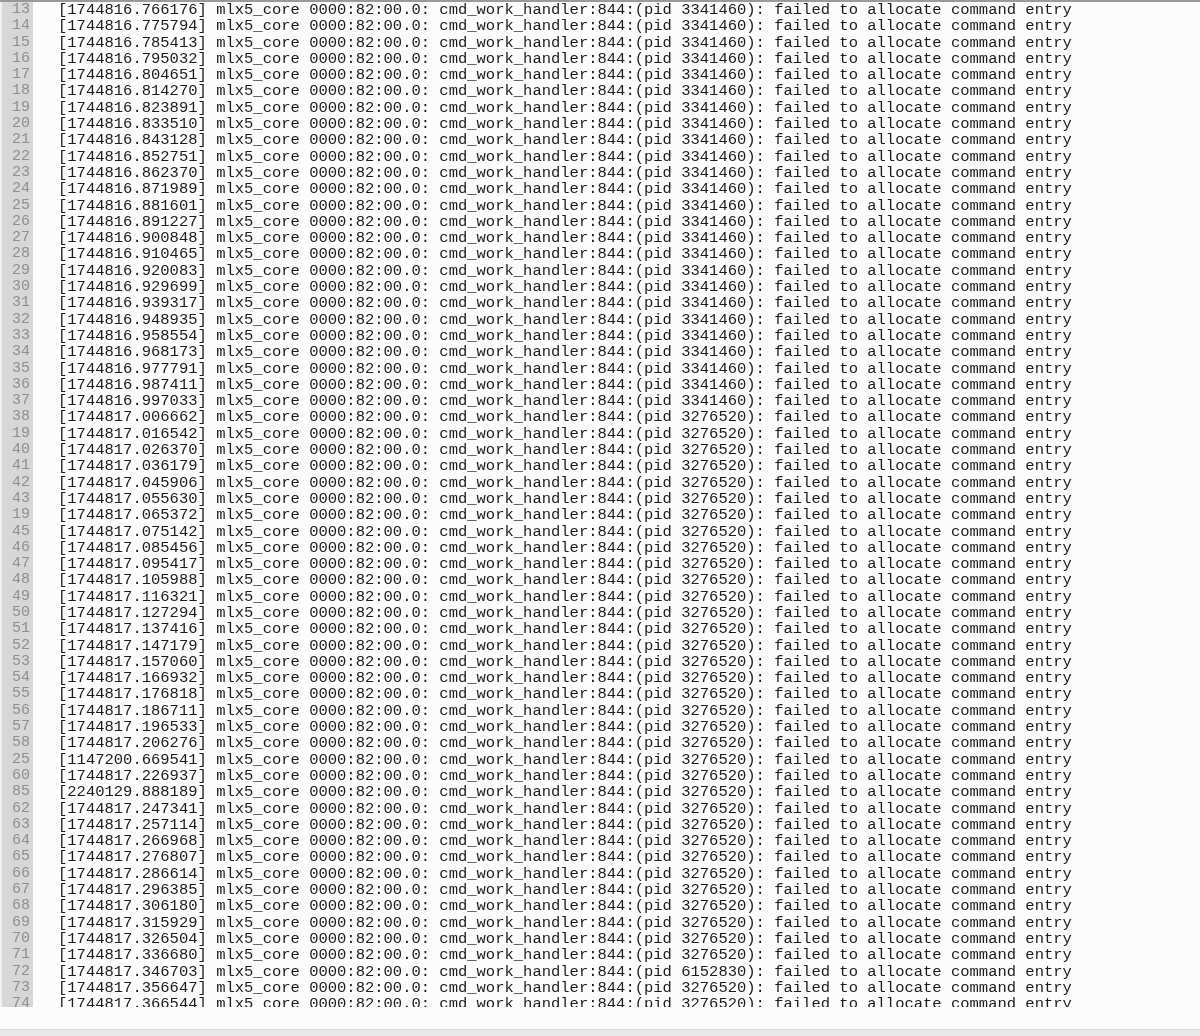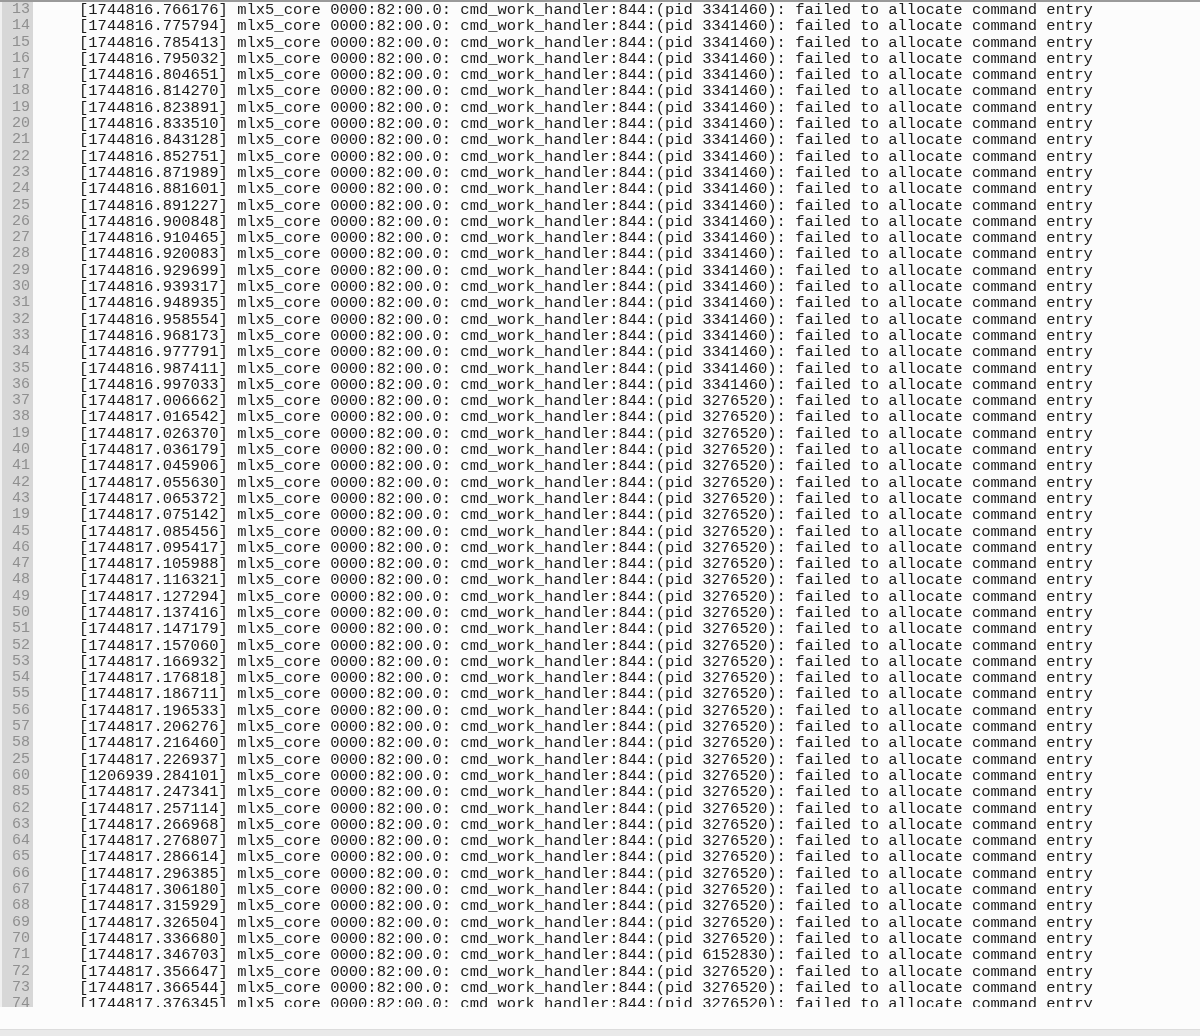--- a/index.html
+++ b/index.html
@@ -31,21 +31,21 @@
     flex: none;
   }
   .ln {
     height: 16.3px;
     line-height: 16.3px;
     padding-right: 3px;
     white-space: pre;
   }
   .code {
     flex: 1;
-    padding-left: 46px;
+    padding-left: 25px;
     font-size: 15.5px;
     color: var(--log-text, #1c1c1c);
     overflow: hidden;
   }
   .line {
     height: 16.3px;
     line-height: 16.3px;
     white-space: pre;
   }
   .hscroll {
@@ -130,20 +130,21 @@
         <div class="line">[1744816.766176] mlx5_core 0000:82:00.0: cmd_work_handler:844:(pid 3341460): failed to allocate command entry</div>
         <div class="line">[1744816.775794] mlx5_core 0000:82:00.0: cmd_work_handler:844:(pid 3341460): failed to allocate command entry</div>
         <div class="line">[1744816.785413] mlx5_core 0000:82:00.0: cmd_work_handler:844:(pid 3341460): failed to allocate command entry</div>
         <div class="line">[1744816.795032] mlx5_core 0000:82:00.0: cmd_work_handler:844:(pid 3341460): failed to allocate command entry</div>
         <div class="line">[1744816.804651] mlx5_core 0000:82:00.0: cmd_work_handler:844:(pid 3341460): failed to allocate command entry</div>
         <div class="line">[1744816.814270] mlx5_core 0000:82:00.0: cmd_work_handler:844:(pid 3341460): failed to allocate command entry</div>
         <div class="line">[1744816.823891] mlx5_core 0000:82:00.0: cmd_work_handler:844:(pid 3341460): failed to allocate command entry</div>
         <div class="line">[1744816.833510] mlx5_core 0000:82:00.0: cmd_work_handler:844:(pid 3341460): failed to allocate command entry</div>
         <div class="line">[1744816.843128] mlx5_core 0000:82:00.0: cmd_work_handler:844:(pid 3341460): failed to allocate command entry</div>
         <div class="line">[1744816.852751] mlx5_core 0000:82:00.0: cmd_work_handler:844:(pid 3341460): failed to allocate command entry</div>
+        <div class="line">[1744816.862370] mlx5_core 0000:82:00.0: cmd_work_handler:844:(pid 3341460): failed to allocate command entry</div>
         <div class="line">[1744816.871989] mlx5_core 0000:82:00.0: cmd_work_handler:844:(pid 3341460): failed to allocate command entry</div>
         <div class="line">[1744816.881601] mlx5_core 0000:82:00.0: cmd_work_handler:844:(pid 3341460): failed to allocate command entry</div>
         <div class="line">[1744816.891227] mlx5_core 0000:82:00.0: cmd_work_handler:844:(pid 3341460): failed to allocate command entry</div>
         <div class="line">[1744816.900848] mlx5_core 0000:82:00.0: cmd_work_handler:844:(pid 3341460): failed to allocate command entry</div>
         <div class="line">[1744816.910465] mlx5_core 0000:82:00.0: cmd_work_handler:844:(pid 3341460): failed to allocate command entry</div>
         <div class="line">[1744816.920083] mlx5_core 0000:82:00.0: cmd_work_handler:844:(pid 3341460): failed to allocate command entry</div>
         <div class="line">[1744816.929699] mlx5_core 0000:82:00.0: cmd_work_handler:844:(pid 3341460): failed to allocate command entry</div>
         <div class="line">[1744816.939317] mlx5_core 0000:82:00.0: cmd_work_handler:844:(pid 3341460): failed to allocate command entry</div>
         <div class="line">[1744816.948935] mlx5_core 0000:82:00.0: cmd_work_handler:844:(pid 3341460): failed to allocate command entry</div>
         <div class="line">[1744816.958554] mlx5_core 0000:82:00.0: cmd_work_handler:844:(pid 3341460): failed to allocate command entry</div>
@@ -165,23 +166,23 @@
         <div class="line">[1744817.116321] mlx5_core 0000:82:00.0: cmd_work_handler:844:(pid 3276520): failed to allocate command entry</div>
         <div class="line">[1744817.127294] mlx5_core 0000:82:00.0: cmd_work_handler:844:(pid 3276520): failed to allocate command entry</div>
         <div class="line">[1744817.137416] mlx5_core 0000:82:00.0: cmd_work_handler:844:(pid 3276520): failed to allocate command entry</div>
         <div class="line">[1744817.147179] mlx5_core 0000:82:00.0: cmd_work_handler:844:(pid 3276520): failed to allocate command entry</div>
         <div class="line">[1744817.157060] mlx5_core 0000:82:00.0: cmd_work_handler:844:(pid 3276520): failed to allocate command entry</div>
         <div class="line">[1744817.166932] mlx5_core 0000:82:00.0: cmd_work_handler:844:(pid 3276520): failed to allocate command entry</div>
         <div class="line">[1744817.176818] mlx5_core 0000:82:00.0: cmd_work_handler:844:(pid 3276520): failed to allocate command entry</div>
         <div class="line">[1744817.186711] mlx5_core 0000:82:00.0: cmd_work_handler:844:(pid 3276520): failed to allocate command entry</div>
         <div class="line">[1744817.196533] mlx5_core 0000:82:00.0: cmd_work_handler:844:(pid 3276520): failed to allocate command entry</div>
         <div class="line">[1744817.206276] mlx5_core 0000:82:00.0: cmd_work_handler:844:(pid 3276520): failed to allocate command entry</div>
-        <div class="line">[1744817.216460] mlx5_core 0000:82:00.0: cmd_work_handler:844:(pid 3276520): failed to allocate command entry</div>
+        <div class="line">[1147200.669541] mlx5_core 0000:82:00.0: cmd_work_handler:844:(pid 3276520): failed to allocate command entry</div>
         <div class="line">[1744817.226937] mlx5_core 0000:82:00.0: cmd_work_handler:844:(pid 3276520): failed to allocate command entry</div>
-        <div class="line">[1206939.284101] mlx5_core 0000:82:00.0: cmd_work_handler:844:(pid 3276520): failed to allocate command entry</div>
+        <div class="line">[2240129.888189] mlx5_core 0000:82:00.0: cmd_work_handler:844:(pid 3276520): failed to allocate command entry</div>
         <div class="line">[1744817.247341] mlx5_core 0000:82:00.0: cmd_work_handler:844:(pid 3276520): failed to allocate command entry</div>
         <div class="line">[1744817.257114] mlx5_core 0000:82:00.0: cmd_work_handler:844:(pid 3276520): failed to allocate command entry</div>
         <div class="line">[1744817.266968] mlx5_core 0000:82:00.0: cmd_work_handler:844:(pid 3276520): failed to allocate command entry</div>
         <div class="line">[1744817.276807] mlx5_core 0000:82:00.0: cmd_work_handler:844:(pid 3276520): failed to allocate command entry</div>
         <div class="line">[1744817.286614] mlx5_core 0000:82:00.0: cmd_work_handler:844:(pid 3276520): failed to allocate command entry</div>
         <div class="line">[1744817.296385] mlx5_core 0000:82:00.0: cmd_work_handler:844:(pid 3276520): failed to allocate command entry</div>
         <div class="line">[1744817.306180] mlx5_core 0000:82:00.0: cmd_work_handler:844:(pid 3276520): failed to allocate command entry</div>
         <div class="line">[1744817.315929] mlx5_core 0000:82:00.0: cmd_work_handler:844:(pid 3276520): failed to allocate command entry</div>
         <div class="line">[1744817.326504] mlx5_core 0000:82:00.0: cmd_work_handler:844:(pid 3276520): failed to allocate command entry</div>
         <div class="line">[1744817.336680] mlx5_core 0000:82:00.0: cmd_work_handler:844:(pid 3276520): failed to allocate command entry</div>

